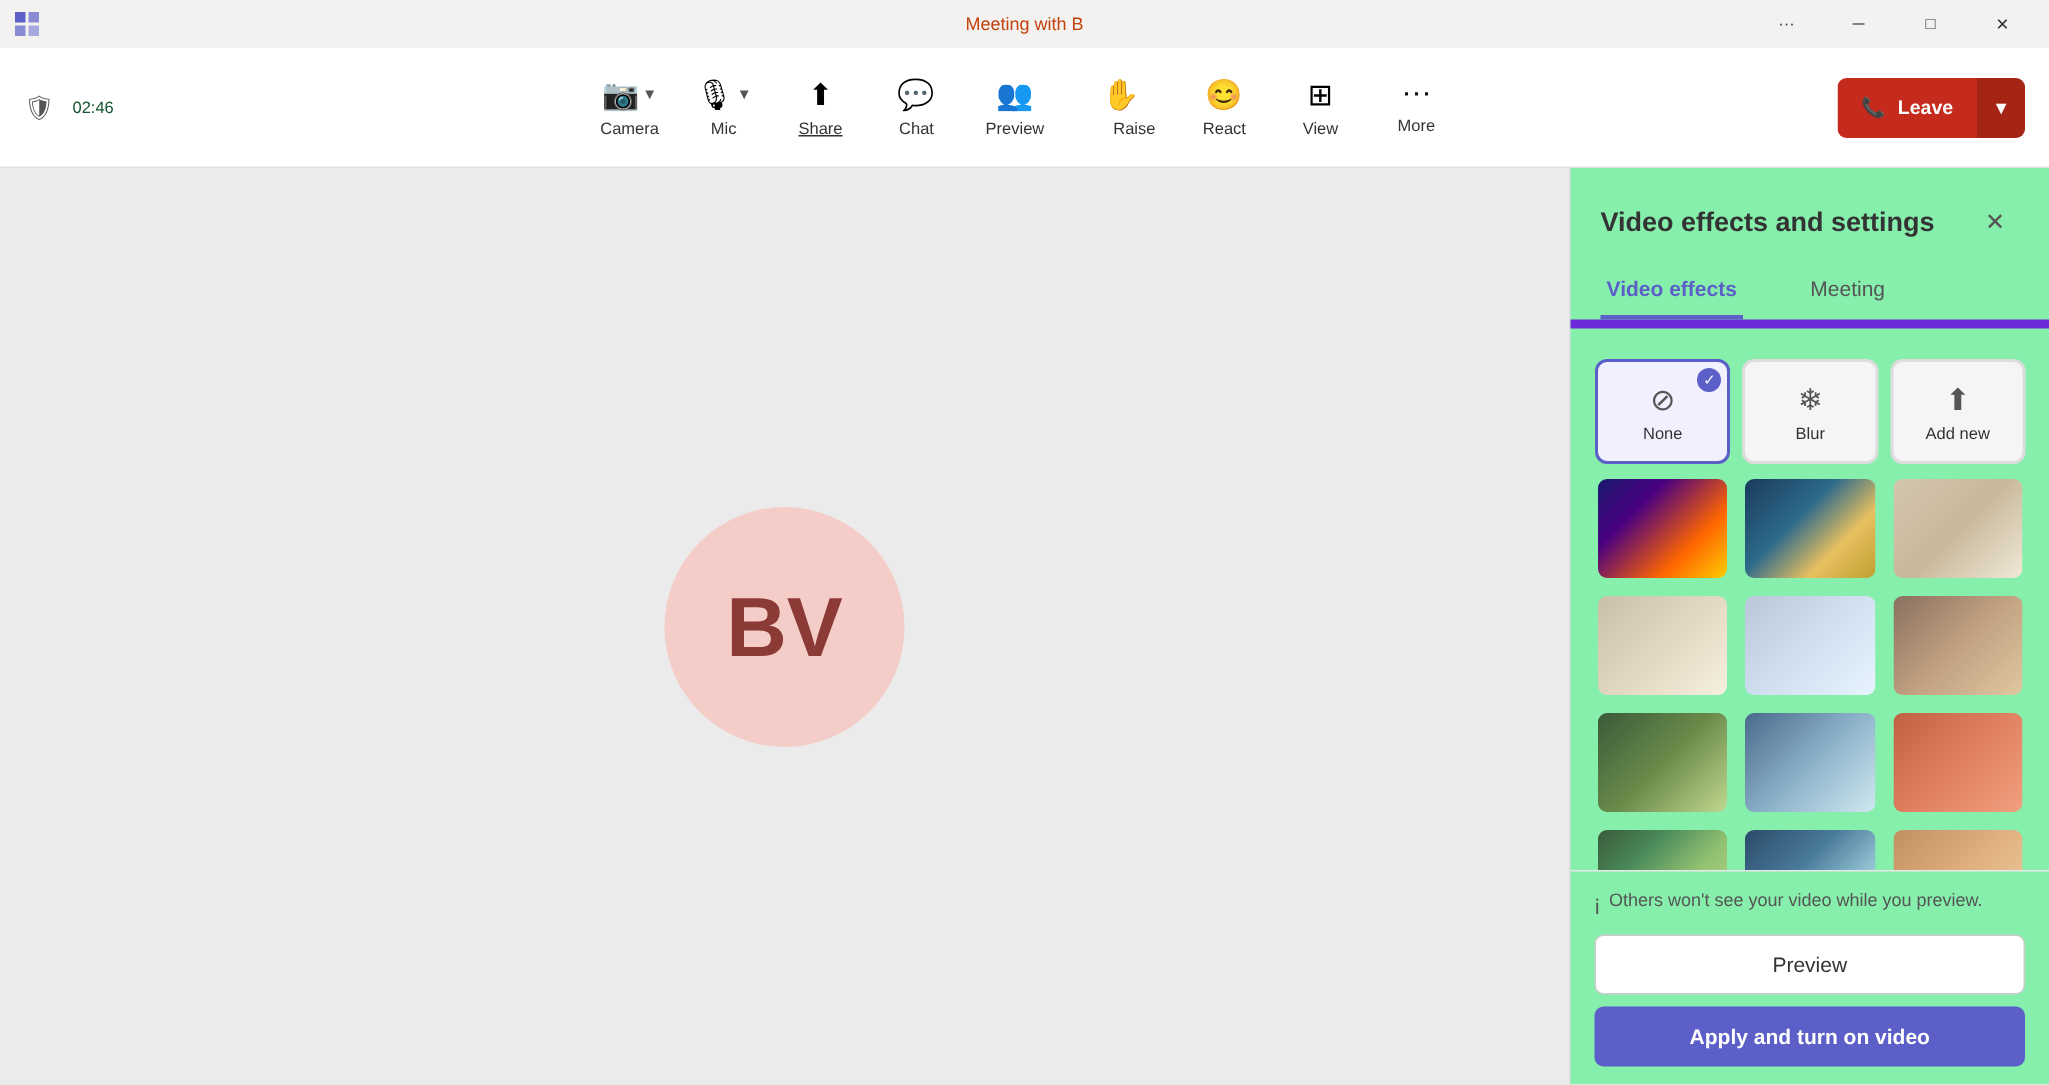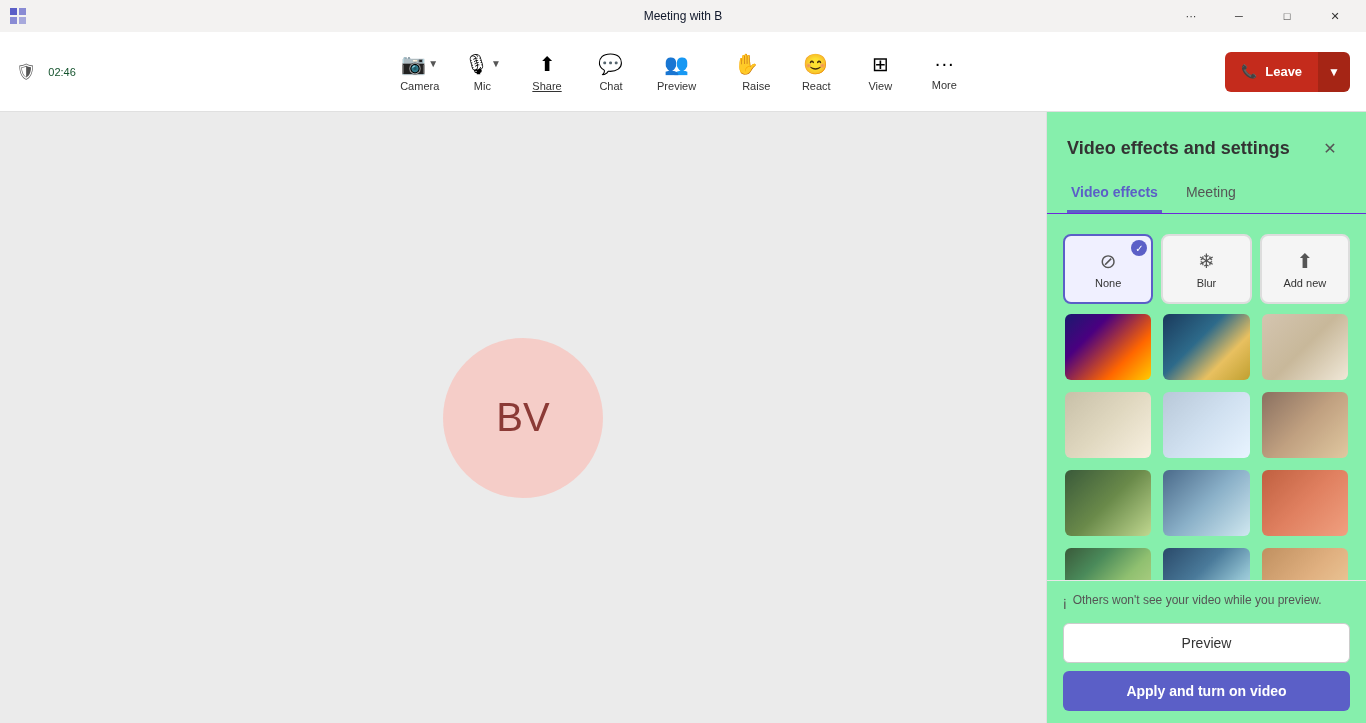--- a/index.html
+++ b/index.html
@@ -24,21 +24,21 @@
     .title-bar-logo {
       width: 20px;
       height: 20px;
       margin-right: 8px;
     }
     .title-bar-title {
       position: absolute;
       left: 50%;
       transform: translateX(-50%);
       font-size: 12px;
-      color: #0f172a;
+      color: #c2410c;
       text-align: right;
     }
     .title-bar-controls {
       margin-left: auto;
       display: flex;
       gap: 2px;
     }
     .title-bar-btn {
       width: 46px;
       height: 32px;
@@ -145,22 +145,22 @@
     .avatar-circle {
       width: 160px;
       height: 160px;
       border-radius: 50%;
       background: #f5cdc8;
       display: flex;
       align-items: center;
       justify-content: center;
     }
     .avatar-initials {
-      font-size: 40px;
-      font-weight: 400;
+      font-size: 56px;
+      font-weight: 700;
       color: #8b3a36;
     }
     .invite-text {
       font-size: 20px;
       font-weight: 600;
       color: #333;
     }
 
     
     .side-panel {
@@ -193,22 +193,23 @@
       display: flex;
       align-items: center;
       justify-content: center;
       border-radius: 4px;
     }
 
     
     .panel-tabs {
       display: flex;
       padding: 0 20px;
-      border-bottom: 1px solid #6d28d9;
+      border-bottom: 6px solid #6d28d9;
       margin-bottom: 12px;
+      gap: 21px;
     }
     .panel-tab {
       padding: 8px 4px 10px 4px;
       margin-right: 20px;
       font-size: 14px;
       color: #555;
       cursor: pointer;
       border-bottom: 3px solid transparent;
       font-weight: 400;
     }

